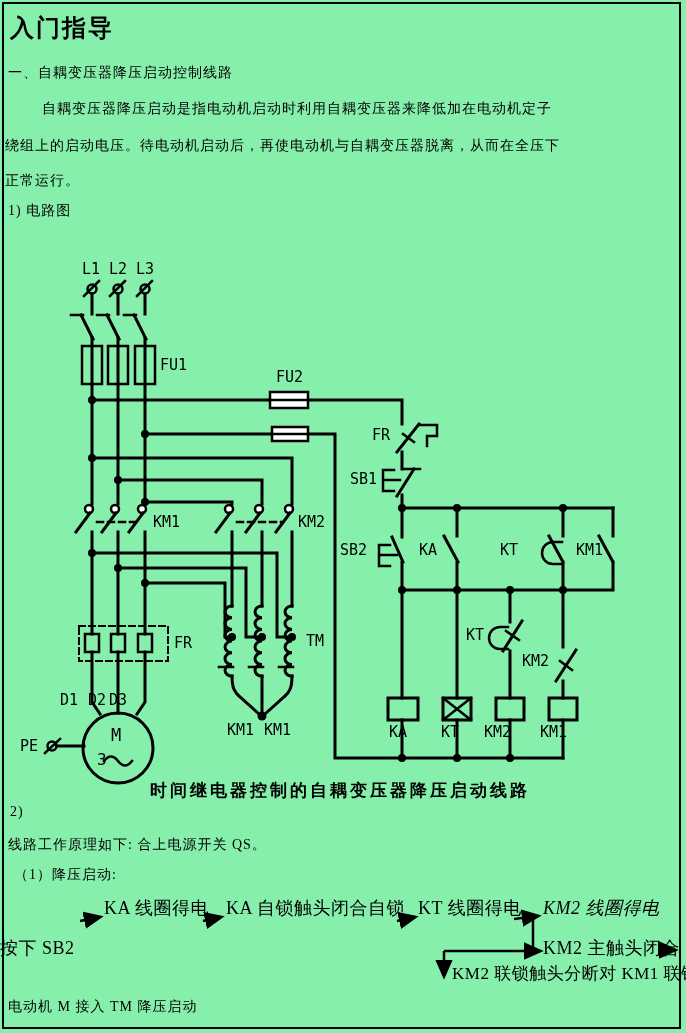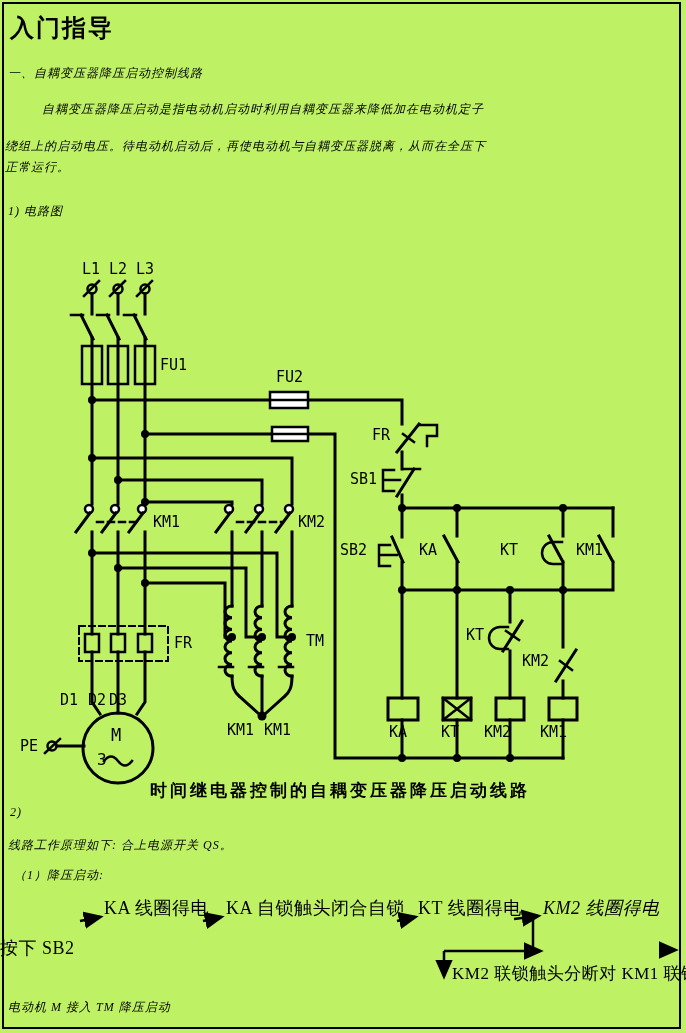--- a/index.html
+++ b/index.html
@@ -1,39 +1,39 @@
 <!DOCTYPE html>
 <html><head>
 <meta charset="utf-8">
 <style>
   html,body{margin:0;padding:0;background:#e8e8e8;}
-  .page{position:relative;width:686px;height:1033px;background:#bef264;overflow:hidden;
+  .page{position:relative;width:686px;height:1033px;background:#86efac;overflow:hidden;
         font-family:"Liberation Serif","DejaVu Serif",serif;color:#000;}
   .border{position:absolute;left:2px;top:2px;width:679px;height:1027px;border:2px solid #000;box-sizing:border-box;}
   .abs{position:absolute;white-space:nowrap;}
   .title{font-size:24px;font-weight:bold;letter-spacing:2px;}
-  .btext{font-size:12px;letter-spacing:1px;line-height:26px;font-style:italic;}
+  .btext{font-size:14px;letter-spacing:1px;line-height:26px;}
   .caption{font-size:17px;font-weight:bold;letter-spacing:3px;}
   .flowtext{font-size:18px;letter-spacing:0.5px;}
   .dlabel{position:absolute;font-family:"DejaVu Sans Mono","Liberation Mono",monospace;
           font-size:15px;font-weight:500;white-space:nowrap;}
   svg{position:absolute;left:0;}
   svg path, svg circle, svg rect, svg line{vector-effect:none;}
 </style>
 </head>
 <body>
 
 <div class="page">
   <div class="border"></div>
 
   <div class="abs title" style="left:10px;top:12px;">入门指导</div>
   <div class="abs btext" style="left:8px;top:60px;">一、自耦变压器降压启动控制线路</div>
   <div class="abs btext" style="left:42px;top:96px;">自耦变压器降压启动是指电动机启动时利用自耦变压器来降低加在电动机定子</div>
   <div class="abs btext" style="left:5px;top:133px;">绕组上的启动电压。待电动机启动后，再使电动机与自耦变压器脱离，从而在全压下</div>
-  <div class="abs btext" style="left:5px;top:154px;">正常运行。</div>
+  <div class="abs btext" style="left:5px;top:168px;">正常运行。</div>
   <div class="abs btext" style="left:8px;top:198px;text-align:center;">1) 电路图</div>
 
   <svg width="686" height="540" viewBox="0 250 686 540" style="top:250px;">
     <g stroke="#000" stroke-width="3" fill="none" stroke-linecap="square">
 
       <g stroke-width="2.5">
         <circle cx="92" cy="289" r="4.5"></circle>
           <circle cx="118" cy="289" r="4.5"></circle>
           <circle cx="145" cy="289" r="4.5"></circle>
         <path d="M84,296 L99,281 M110,296 L125,281 M137,296 L152,281"></path>
@@ -195,20 +195,21 @@
   <div class="abs caption" style="left:150px;top:779px;">时间继电器控制的自耦变压器降压启动线路</div>
   <div class="abs btext" style="left:10px;top:799px;">2)</div>
   <div class="abs btext" style="left:8px;top:832px;">线路工作原理如下: 合上电源开关 QS。</div>
   <div class="abs btext" style="left:14px;top:862px;">（1）降压启动:</div>
 
   <div class="abs flowtext" style="left:0;top:896px;margin-top:40px;">按下 SB2</div>
   <div class="abs flowtext" style="left:104px;top:896px;">KA 线圈得电</div>
   <div class="abs flowtext" style="left:226px;top:896px;">KA 自锁触头闭合自锁</div>
   <div class="abs flowtext" style="left:418px;top:896px;">KT 线圈得电</div>
   <div class="abs flowtext" style="left:543px;top:896px;font-style:italic;">KM2 线圈得电</div>
+  <div class="abs flowtext" style="left:543px;top:936px;">KM2 主触头闭合</div>
   <div class="abs flowtext" style="left:452px;top:962px;font-size:17px;">KM2 联锁触头分断对 KM1 联锁</div>
   <div class="abs btext" style="left:8px;top:994px;">电动机 M 接入 TM 降压启动</div>
 
   <svg width="686" height="110" viewBox="0 890 686 110" style="top:890px;">
     <defs>
       <marker id="arr" markerWidth="9" markerHeight="8" refX="6.5" refY="3.5" orient="auto">
         <path d="M0,0 L8,3.5 L0,7 Z" fill="#000"></path>
       </marker>
     </defs>
     <g stroke="#000" stroke-width="2.5" fill="none">

